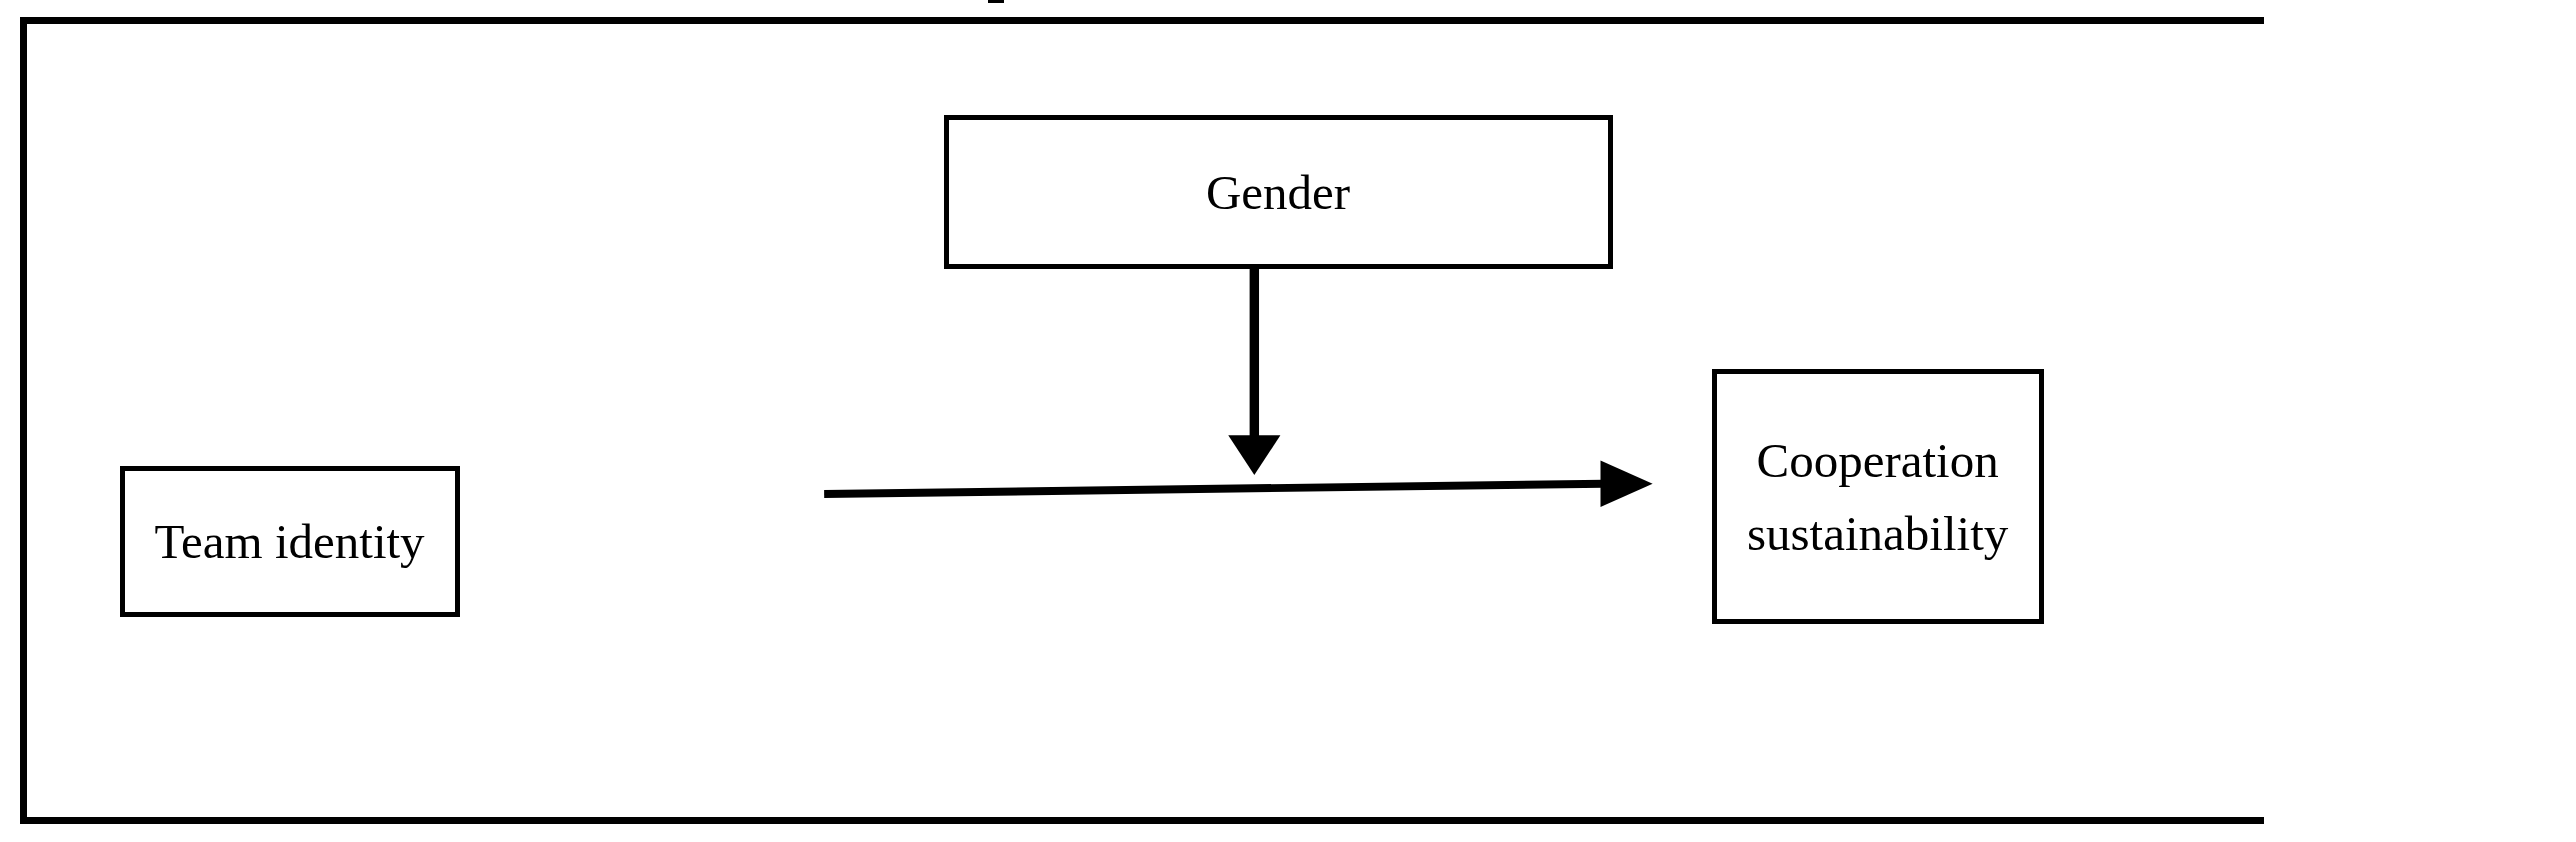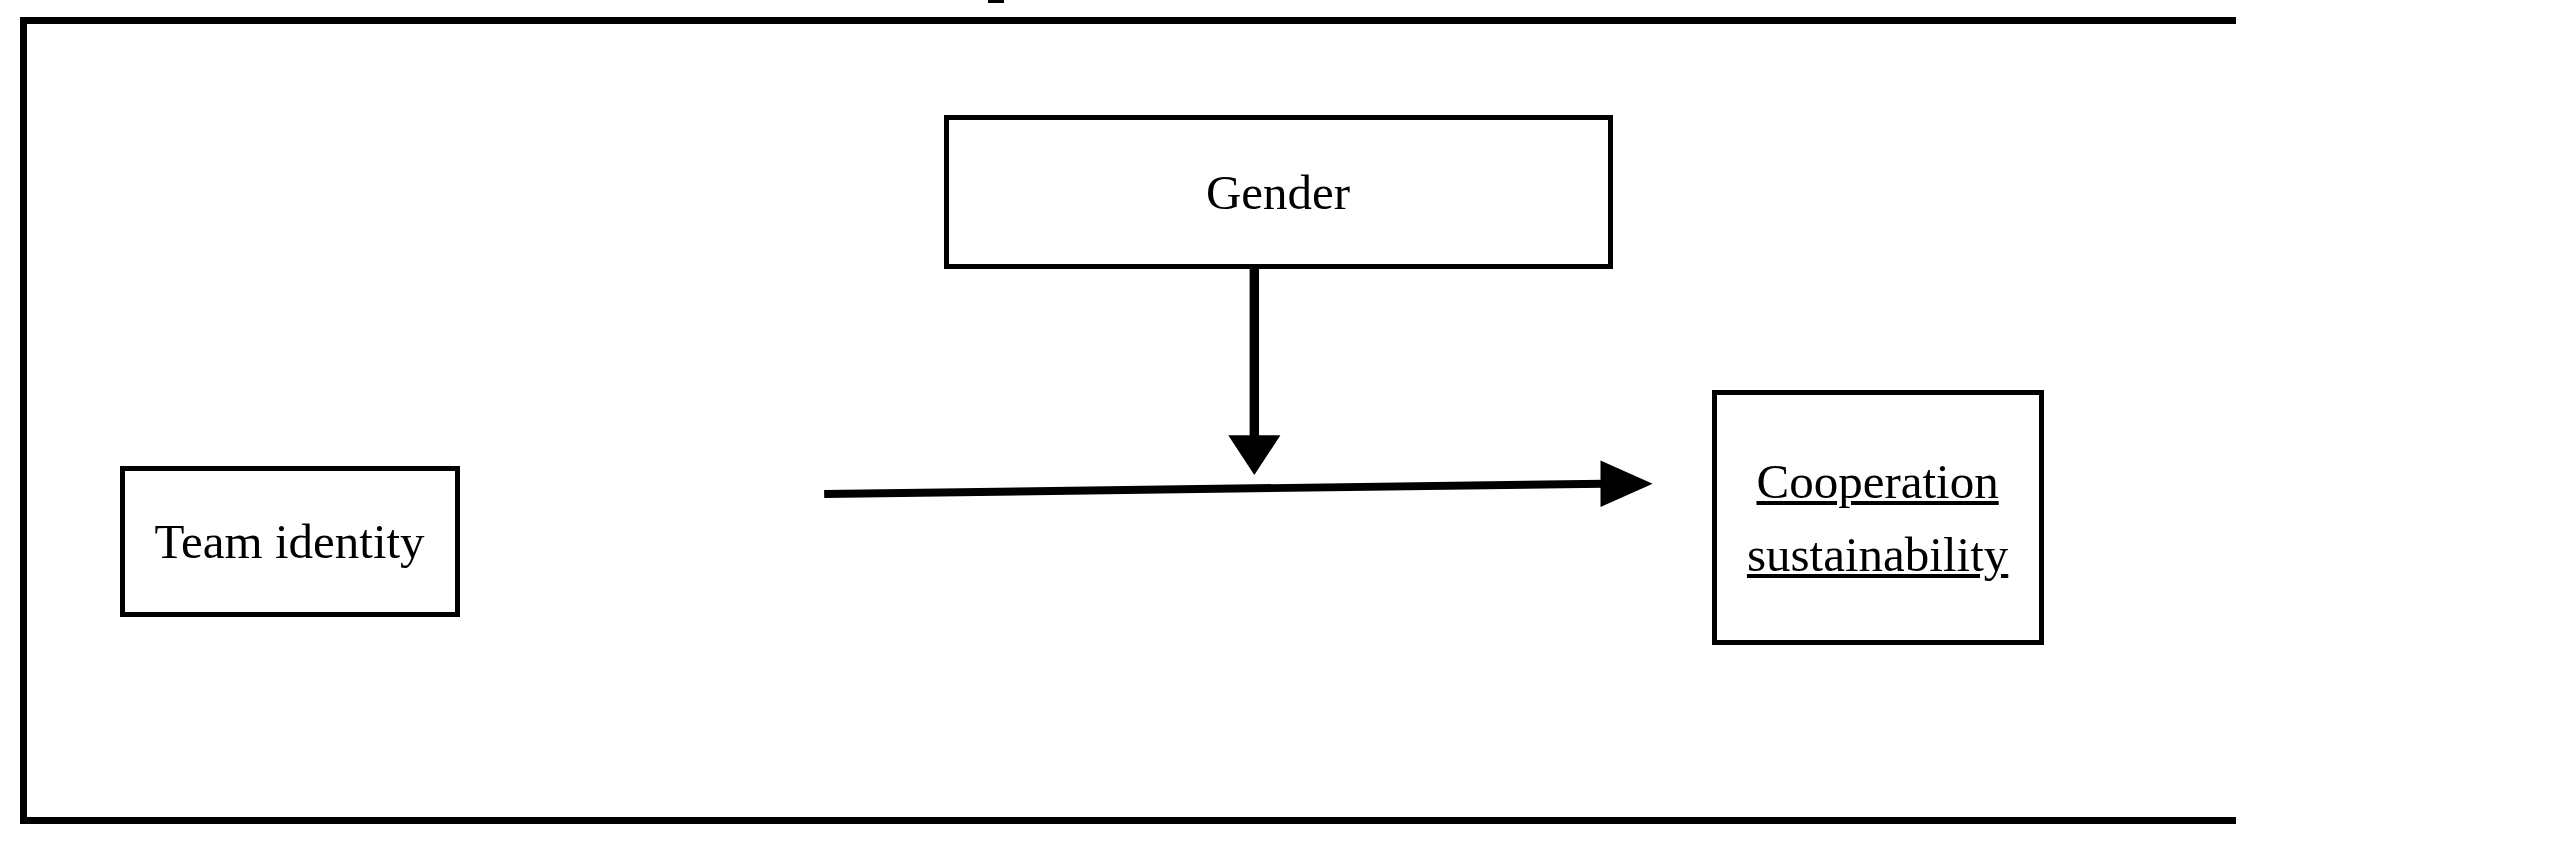--- a/index.html
+++ b/index.html
@@ -10,20 +10,21 @@
   }
   body {
     font-family: "Liberation Serif", "DejaVu Serif", serif;
   }
   #canvas {
     position: relative;
     width: 2236px;
     height: 843px;
     background: #ffffff;
     overflow: hidden;
+    padding-left: 28px;
   }
   
   #outer-frame {
     position: absolute;
     left: 19.6px;
     top: 17.4px;
     width: 2546px;
     height: 807px;
     border: 7.2px solid #000000;
     box-sizing: border-box;
@@ -61,24 +62,23 @@
     height: 154px;
   }
   #box-team-identity {
     left: 93px;
     top: 442px;
     width: 340px;
     height: 151px;
   }
   #box-cooperation-sustainability {
     left: 1685px;
-    top: 366px;
+    top: 345px;
     width: 332px;
     height: 255px;
-    text-decoration: underline;
   }
   
   #arrow-layer {
     position: absolute;
     left: 0;
     top: 0;
     width: 2576px;
     height: 843px;
     pointer-events: none;
   }

